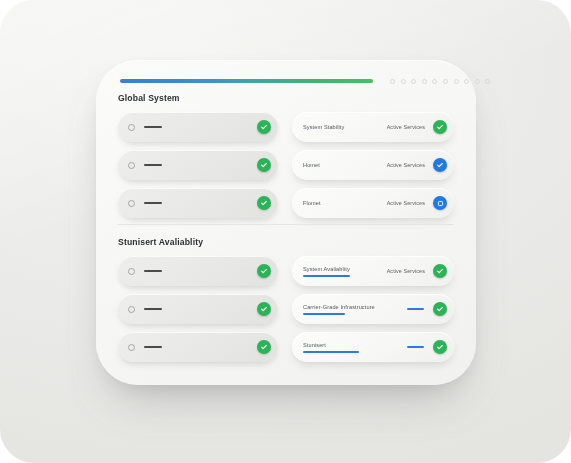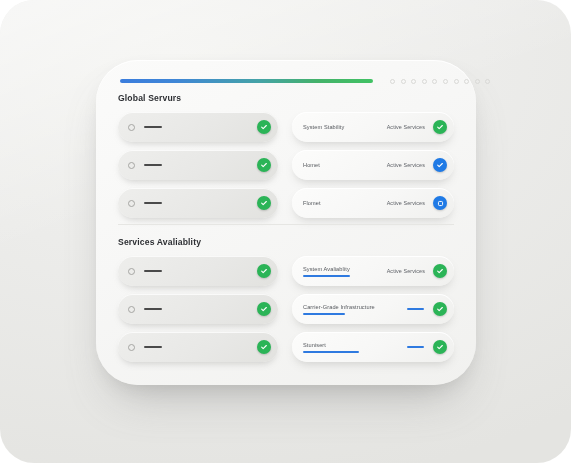--- a/index.html
+++ b/index.html
@@ -232,21 +232,21 @@
         <span class="dot"></span>
         <span class="dot"></span>
         <span class="dot"></span>
         <span class="dot"></span>
         <span class="dot"></span>
         <span class="dot"></span>
         <span class="dot"></span>
       </div>
     </div>
 
-    <div class="section-title" id="sec1-title">Global Servurs</div>
+    <div class="section-title" id="sec1-title">Global System</div>
 
     <div class="rows" id="rows-1">
 
       <div class="pill-left">
         <span class="radio-ring"></span>
         <span class="dash"></span>
         <span class="spacer"></span>
         <span class="badge green">
           <svg width="8" height="8" viewBox="0 0 24 24">
               <path d="M5 12.5l4.5 4.5L19 7.5" fill="none" stroke="#ffffff" stroke-width="3.2" stroke-linecap="round" stroke-linejoin="round"></path>
@@ -306,21 +306,21 @@
           <svg width="9" height="9" viewBox="0 0 24 24">
             <rect x="6.5" y="6.5" width="11" height="11" rx="3" fill="none" stroke="#ffffff" stroke-width="2.6"></rect>
           </svg>
         </span>
       </div>
 
     </div>
 
     <div class="divider"></div>
 
-    <div class="section-title" id="sec2-title">Services Avaliablity</div>
+    <div class="section-title" id="sec2-title">Stunisert Avaliablity</div>
 
     <div class="rows" id="rows-2">
 
       <div class="pill-left">
         <span class="radio-ring"></span>
         <span class="dash"></span>
         <span class="spacer"></span>
         <span class="badge green">
           <svg width="8" height="8" viewBox="0 0 24 24">
               <path d="M5 12.5l4.5 4.5L19 7.5" fill="none" stroke="#ffffff" stroke-width="3.2" stroke-linecap="round" stroke-linejoin="round"></path>

